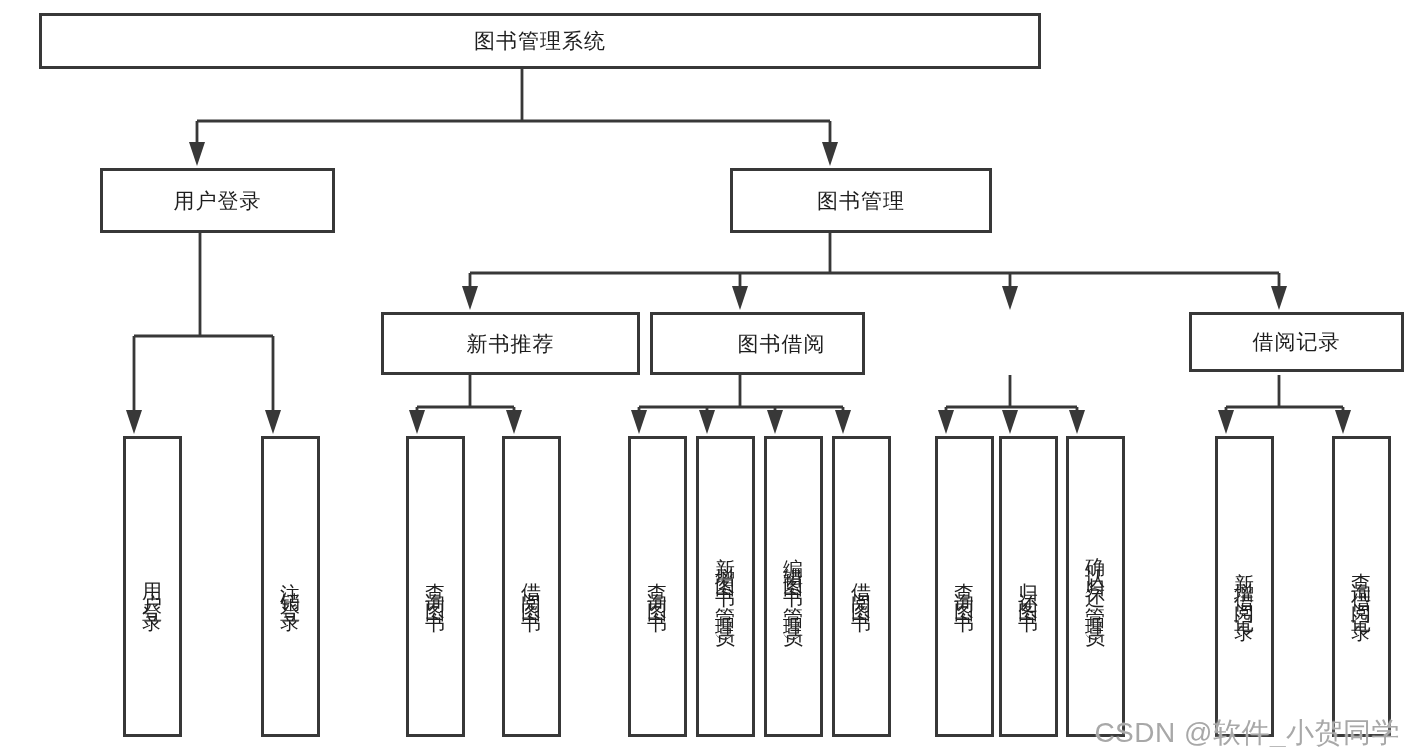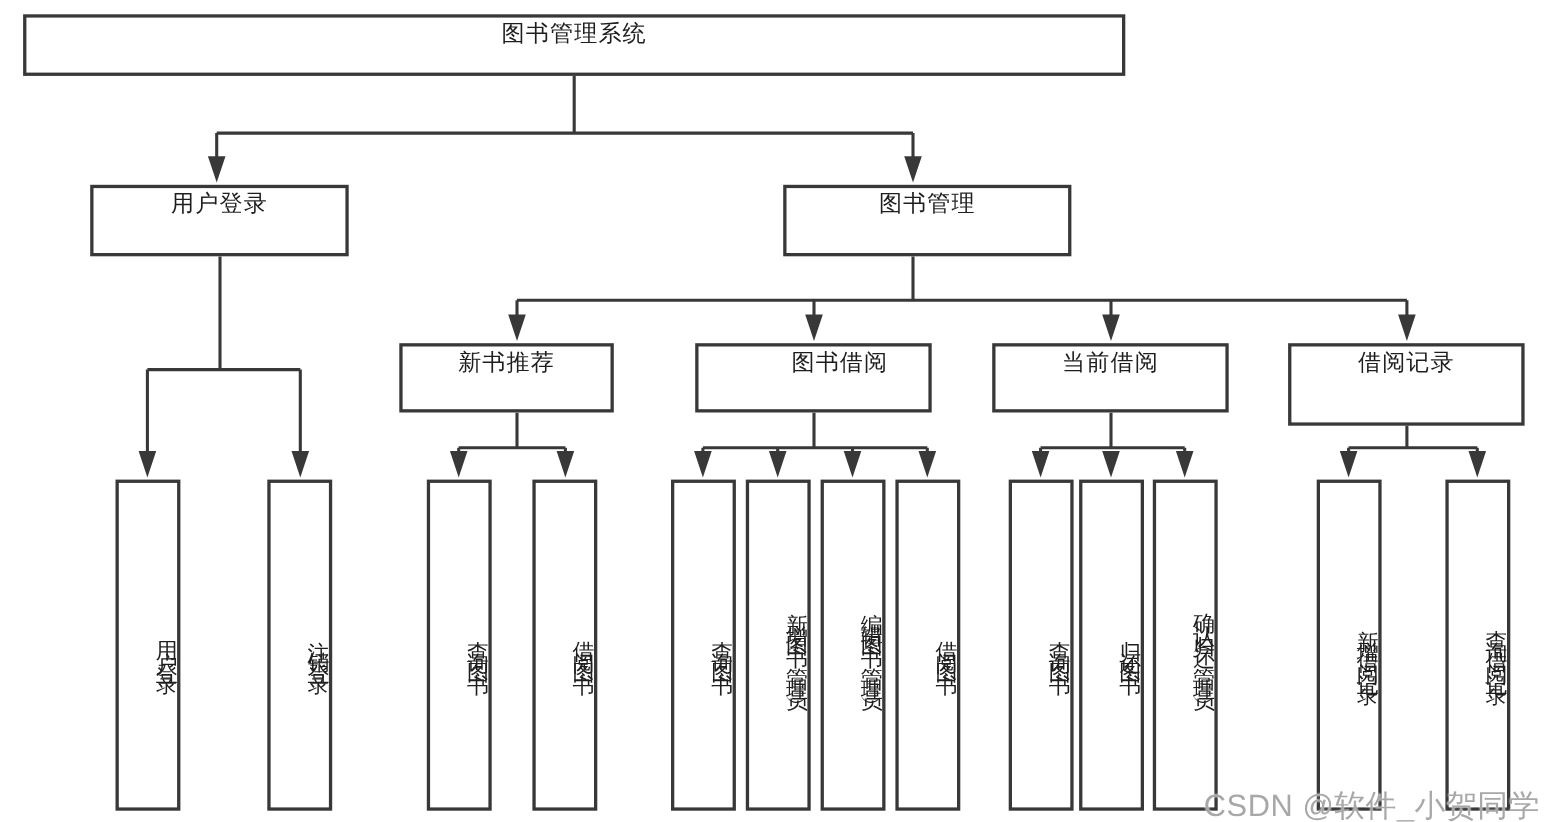--- a/index.html
+++ b/index.html
@@ -36,26 +36,27 @@
   #connectors polygon {
     fill: var(--line);
     stroke: none;
   }
   .box {
     position: absolute;
     box-sizing: border-box;
     background: var(--box-bg);
     border: 3px solid var(--line);
     display: flex;
-    align-items: flex-start;
+    align-items: center;
     justify-content: center;
     color: var(--text);
     font-size: 21px;
     letter-spacing: 1px;
     text-align: center;
+    margin-left: 18px;
   }
   .box.h { white-space: nowrap; }
   .box.v {
     writing-mode: vertical-rl;
     text-orientation: mixed;
     font-size: 20px;
     letter-spacing: 10px;
     line-height: 1;
   }
   #watermark {
@@ -128,30 +129,27 @@
     <span>图书管理系统</span>
   </div>
 
   <div class="box h" style="left:82px; top:168px; width:235px; height:65px;">
     <span>用户登录</span>
   </div>
   <div class="box h" style="left:712px; top:168px; width:262px; height:65px;">
     <span>图书管理</span>
   </div>
 
-  <div class="box h" style="left:363px; top:312px; width:195px; height:63px;">
+  <div class="box h" style="left:363px; top:312px; width:259px; height:63px;">
     <span>新书推荐</span>
   </div>
   <div class="box h" style="left:632px; top:312px; width:215px; height:63px;padding-left:48px;">
     <span>图书借阅</span>
   </div>
-  <div class="box h" style="left:902px; top:312px; width:215px; height:63px;">
-    <span>当前借阅</span>
-  </div>
-  <div class="box h" style="left:1171px; top:312px; width:215px; height:75px;">
+  <div class="box h" style="left:1171px; top:312px; width:215px; height:60px;">
     <span>借阅记录</span>
   </div>
 
   <div class="box v" style="left:105px; top:436px; width:59px; height:301px;">
     <span>用户登录</span>
   </div>
   <div class="box v" style="left:243px; top:436px; width:59px; height:301px;">
     <span>注销登录</span>
   </div>
 

